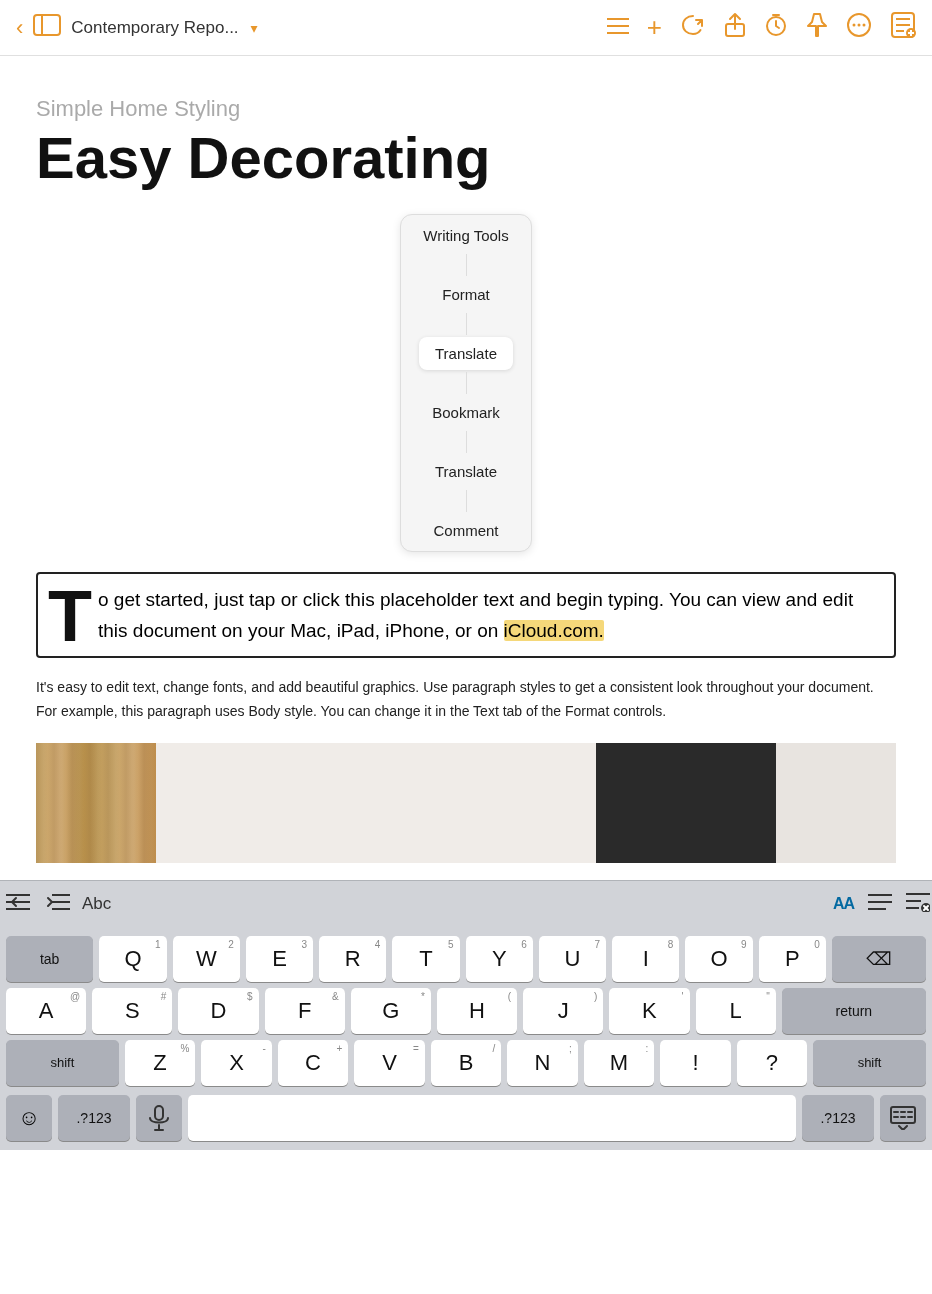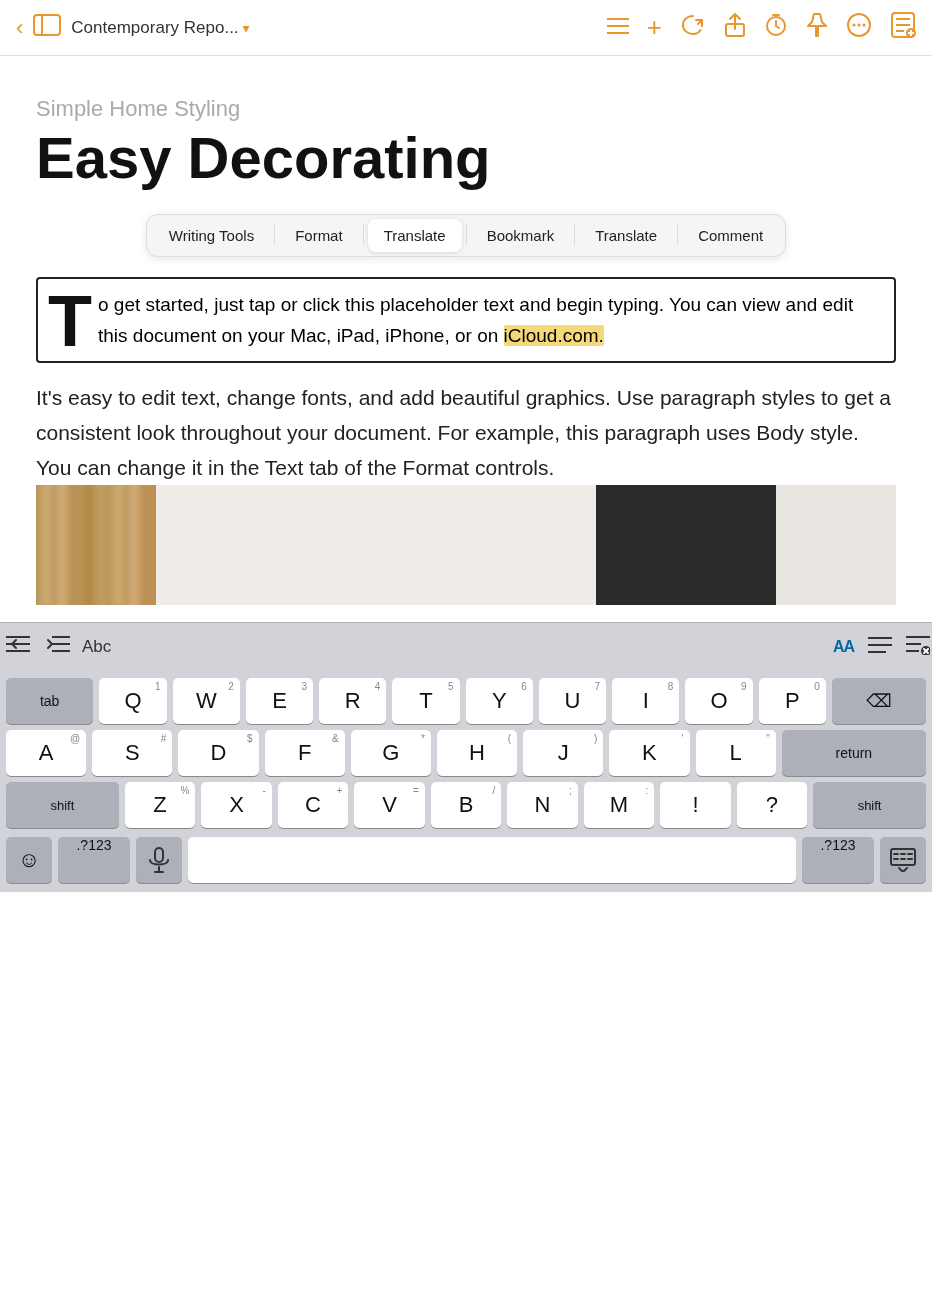--- a/index.html
+++ b/index.html
@@ -18,21 +18,21 @@
       align-items: center;
       padding: 0 16px;
       height: 56px;
       border-bottom: 1px solid #e0e0e0;
       background: #fff;
       gap: 8px;
     }
     .toolbar-left { display: flex; align-items: center; gap: 10px; flex: 1; }
     .toolbar-right { display: flex; align-items: center; gap: 18px; }
     .toolbar-title {
-      display: flex; align-items: center; gap: 4px;
+      display: flex; align-items: center; gap: 12px;
       font-size: 17px; font-weight: 500; color: #333;
     }
     .toolbar-icon {
       color: #e8972c;
       font-size: 22px;
       cursor: pointer;
     }
 
     
     .doc-content {
@@ -58,20 +58,21 @@
       display: flex;
       align-items: center;
       background: #f5f5f5;
       border: 1px solid #ddd;
       border-radius: 12px;
       padding: 4px 6px;
       gap: 2px;
       width: fit-content;
       margin: 0 auto 20px auto;
       box-shadow: 0 2px 8px rgba(0,0,0,0.10);
+      flex-direction: column;
     }
     .context-menu-item {
       padding: 8px 16px;
       border-radius: 8px;
       font-size: 15px;
       color: #222;
       cursor: pointer;
       white-space: nowrap;
       background: transparent;
       border: none;
@@ -110,23 +111,24 @@
       line-height: 1.65;
       color: #000000;
     }
     .highlight-yellow {
       background: #f5d87a;
       border-radius: 2px;
     }
 
     
     .body-para {
-      font-size: 21px;
+      font-size: 14px;
       line-height: 1.65;
       color: #222;
+      margin-bottom: 20px;
       padding: 0 0;
     }
 
     
     .image-strip {
       display: flex;
       gap: 0;
       width: 100%;
       height: 120px;
       overflow: hidden;
@@ -269,21 +271,21 @@
       cursor: pointer;
       font-size: 20px;
       flex-shrink: 0;
     }
     .key-num-toggle {
       background: #adb0b8;
       border-radius: 5px;
       box-shadow: 0 1px 0 #8a8a8a;
       height: 46px;
       width: 72px;
-      display: flex; align-items: flex-start; justify-content: center;
+      display: flex; align-items: center; justify-content: center;
       cursor: pointer;
       font-size: 15px;
       color: #111;
       flex-shrink: 0;
     }
     .key-space-bar {
       background: #fff;
       border-radius: 5px;
       box-shadow: 0 1px 0 #8a8a8a;
       height: 46px;

